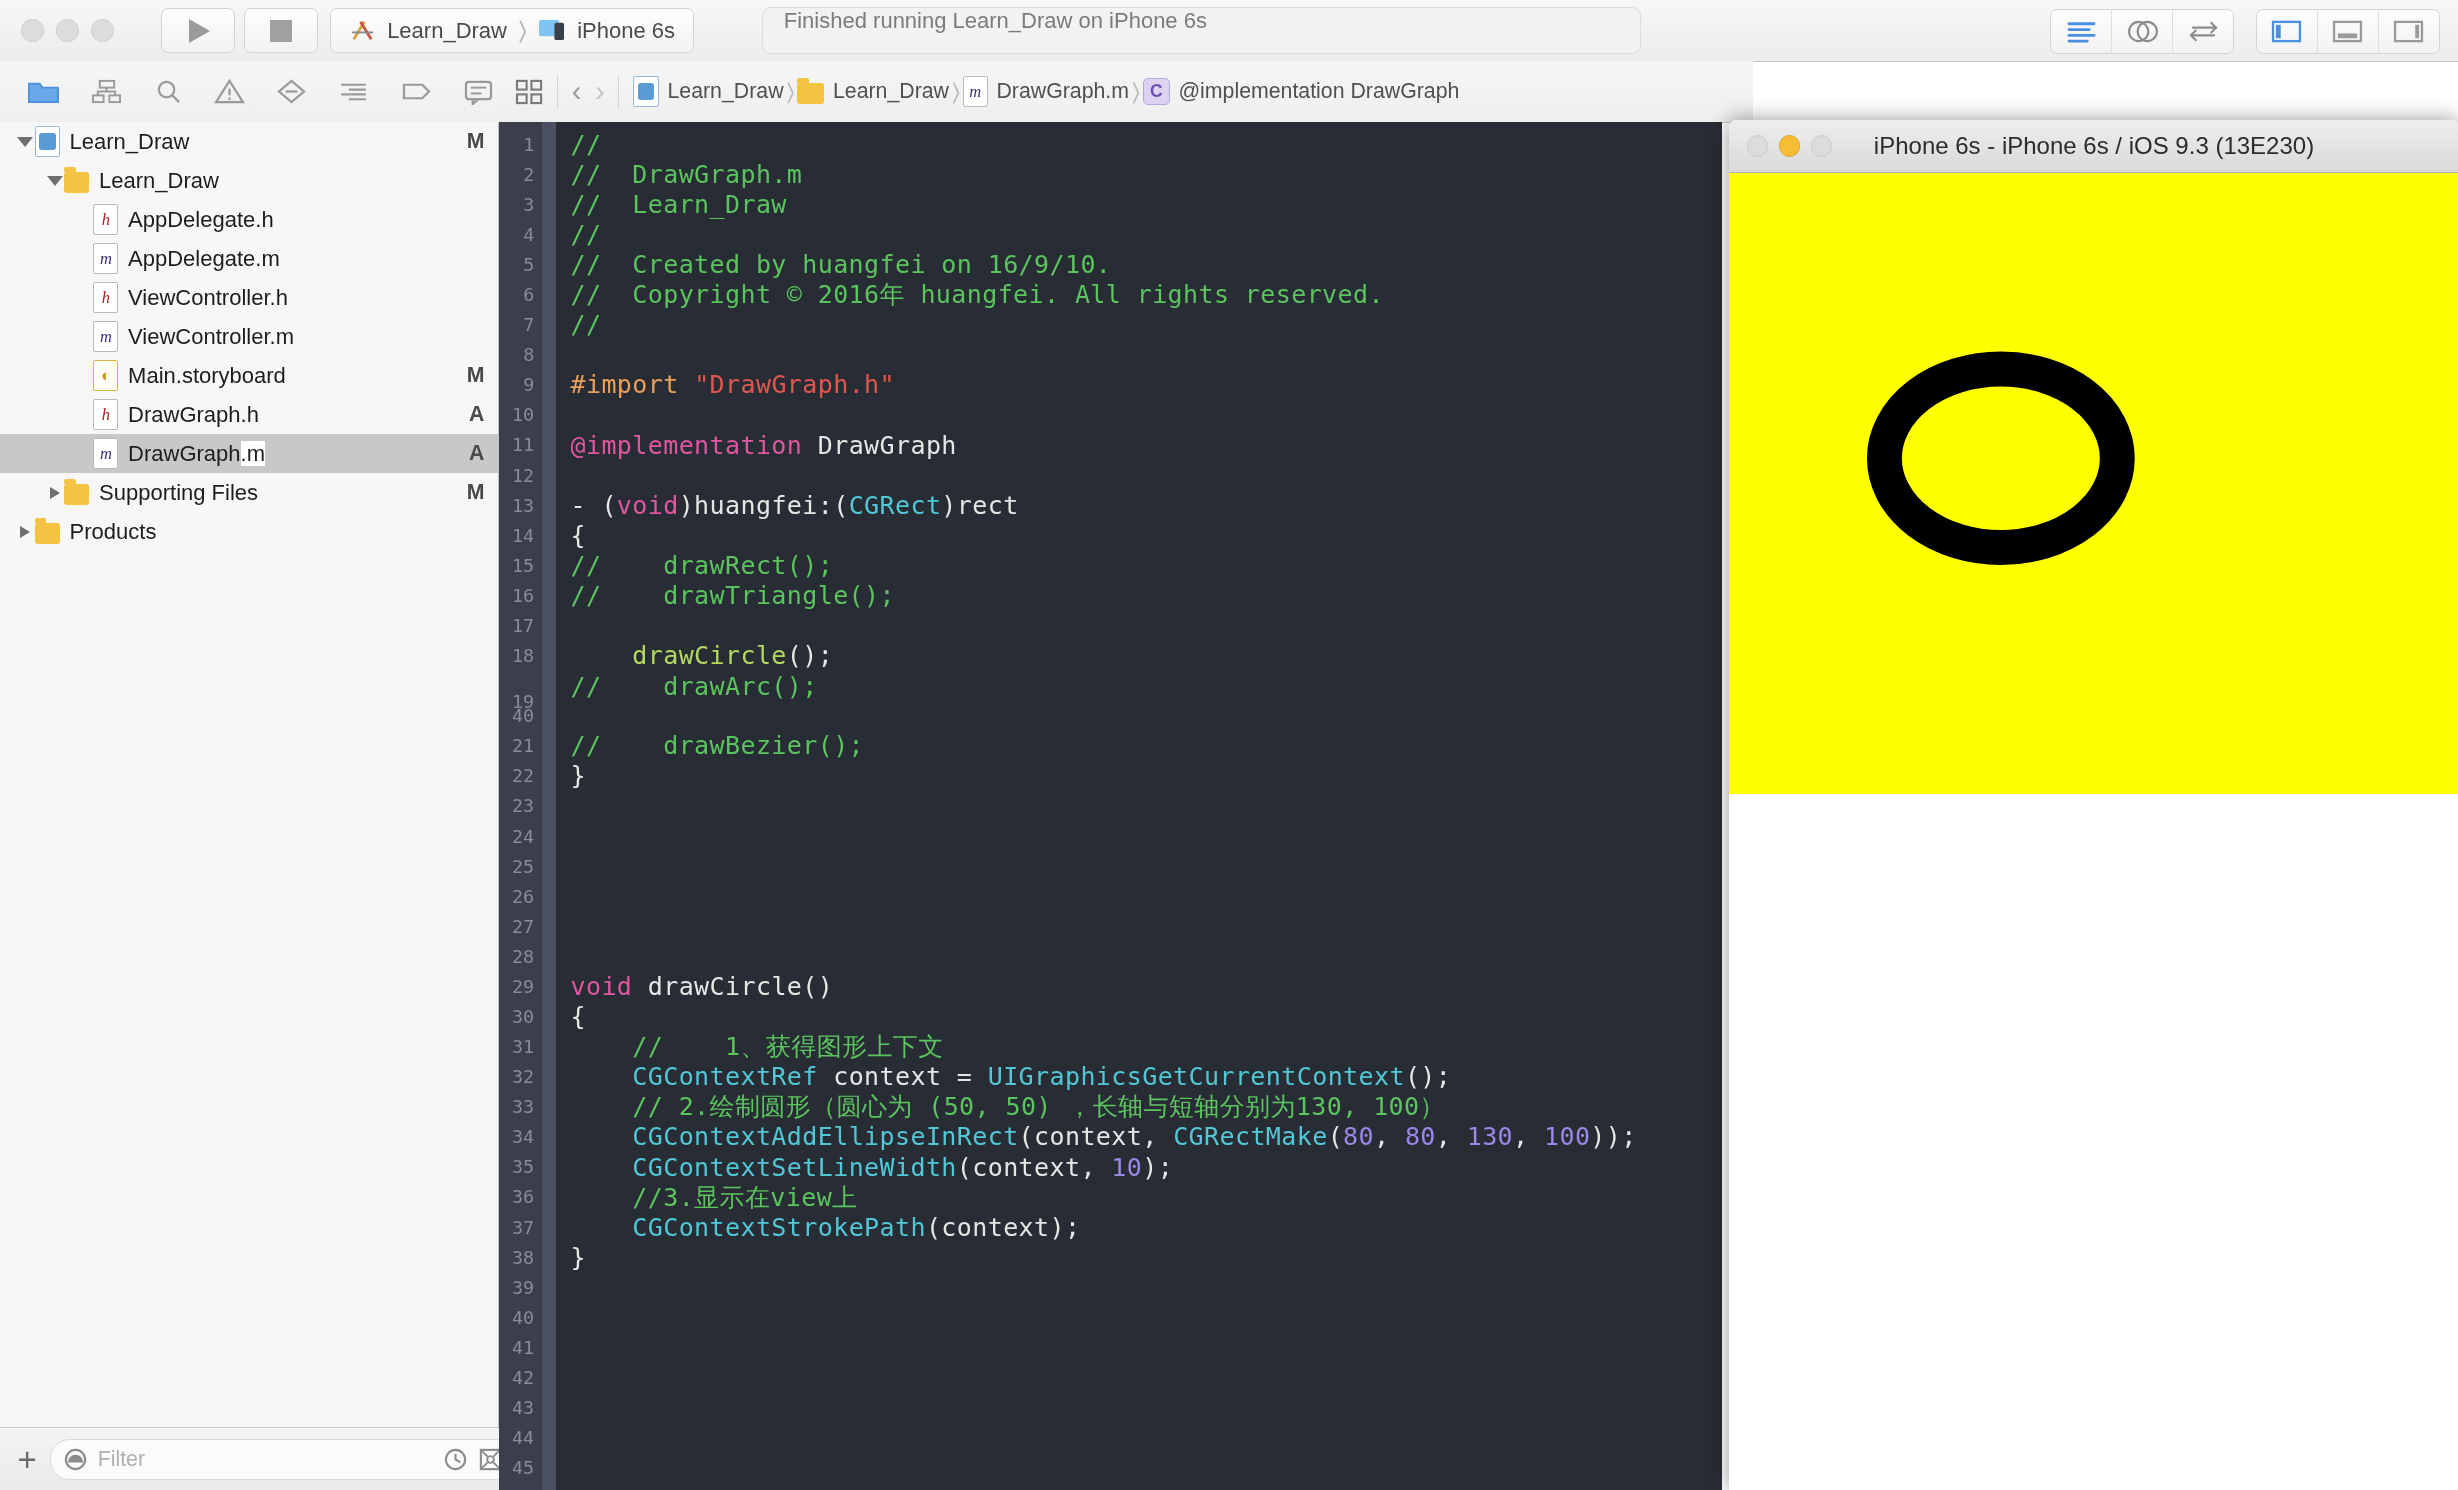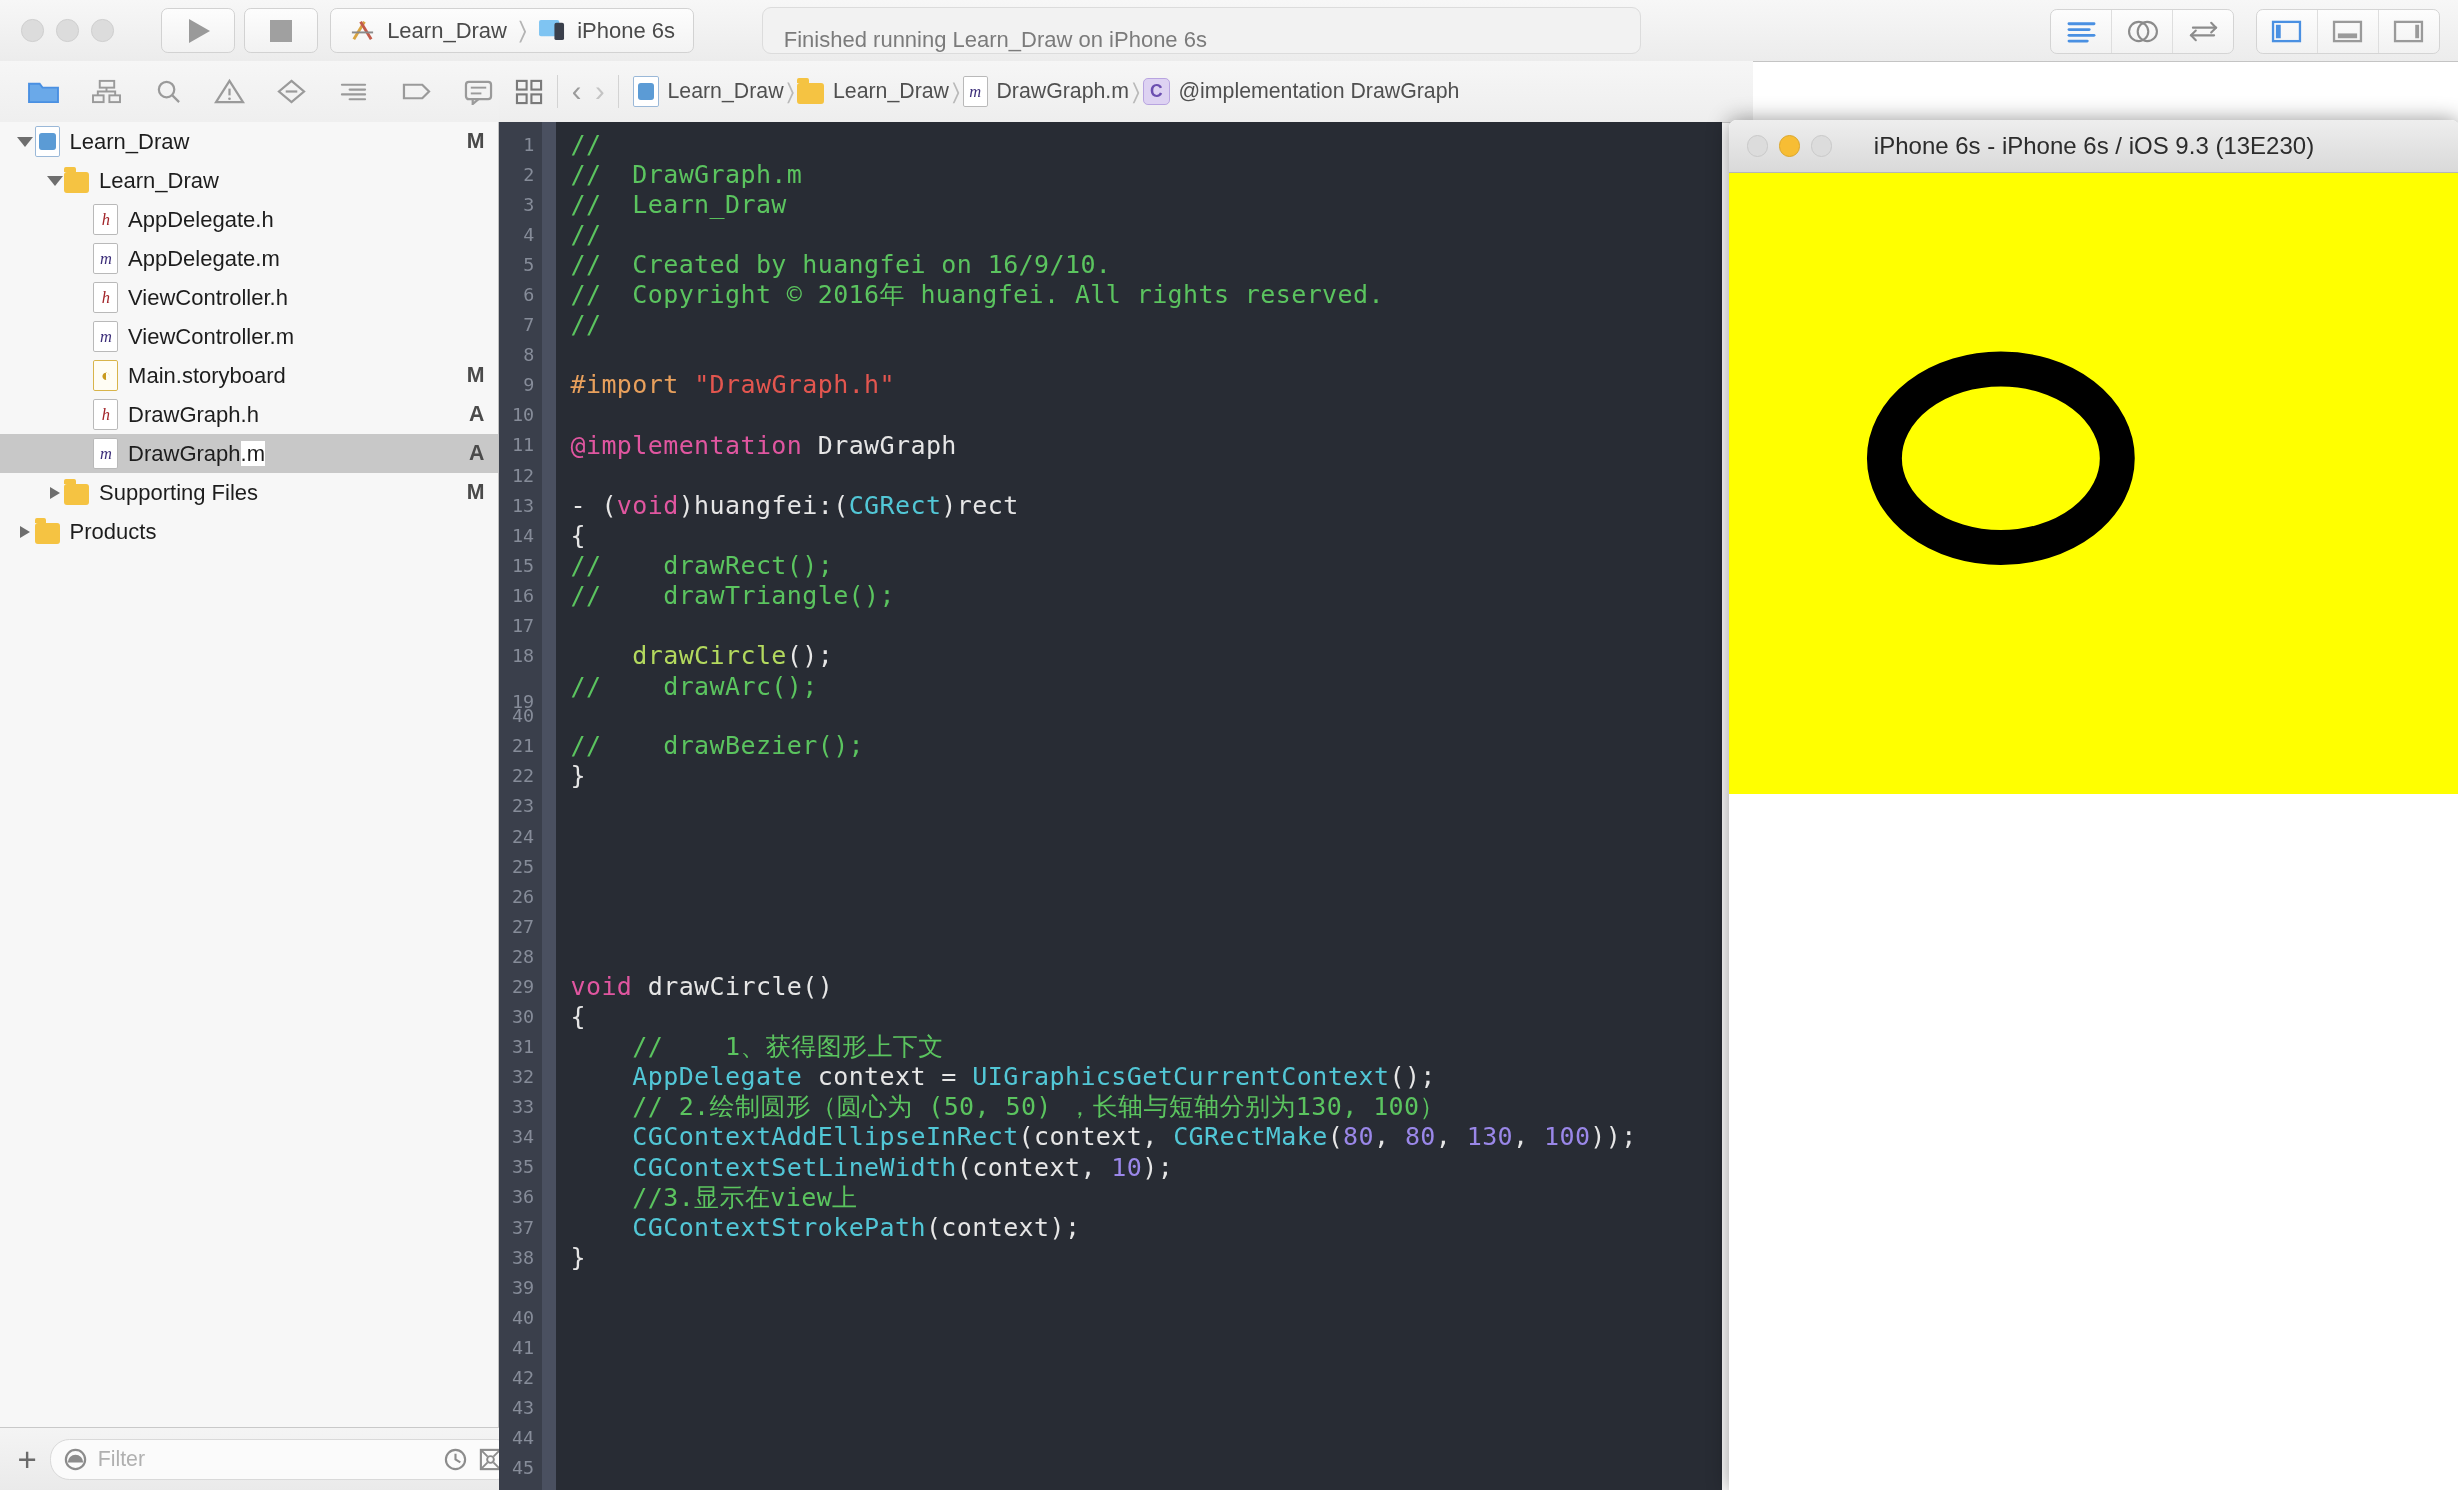--- a/index.html
+++ b/index.html
@@ -40,21 +40,21 @@
     border:1px solid #d2d2d2;border-radius:6.8px;
     background:linear-gradient(#fdfdfd,#f3f3f3);
     display:flex;align-items:center;padding:0 17.5px;gap:9.7px;
     font-size:22px;color:#4a4a4a;
   }
   .sep-chev{color:#b4b4b4;font-size:25px;font-weight:300;margin:0 1.9px;}
 
   .status-field{
     margin-left:68px;width:835px;height:45px;
     border:1px solid #dcdcdc;border-radius:9px;background:#f2f2f2;
-    display:flex;align-items:flex-end;padding:0 21.3px;
+    display:flex;align-items:flex-start;padding:0 21.3px;
     font-size:22px;color:#7b7b7b;
   }
 
   .tb-right{position:absolute;right:19.4px;top:8.7px;display:flex;align-items:center;gap:21.3px;}
   .seg{display:flex;border:1px solid #d4d4d4;border-radius:6.8px;overflow:hidden;
        background:linear-gradient(#fdfdfd,#f2f2f2);}
   .seg > div{width:60px;height:43px;display:flex;align-items:center;justify-content:center;
              border-right:1px solid #dedede;}
   .seg > div:last-child{border-right:none;}
 
@@ -504,21 +504,21 @@
         <div class="cl" style="top: 399px; left: 15.5px;"><span class="pl">{</span></div>
         <div class="cl" style="top: 429px; left: 15.5px;"><span class="cm">//    drawRect();</span></div>
         <div class="cl" style="top: 459px; left: 15.5px;"><span class="cm">//    drawTriangle();</span></div>
         <div class="cl" style="top: 519px; left: 15.5px;"><span class="pl">    </span><span class="fn">drawCircle</span><span class="pl">();</span></div>
         <div class="cl" style="top: 550px; left: 15.5px; text-align: right;"><span class="cm">//    drawArc();</span></div>
         <div class="cl" style="top: 609px; left: 15.5px;"><span class="cm">//    drawBezier();</span></div>
         <div class="cl" style="top: 639px; left: 15.5px;"><span class="pl">}</span></div>
         <div class="cl" style="top: 850px; left: 15.5px;"><span class="kw">void </span><span class="pl">drawCircle</span><span class="pl">()</span></div>
         <div class="cl" style="top: 880px; left: 15.5px;"><span class="pl">{</span></div>
         <div class="cl" style="top: 910px; left: 15.5px;"><span class="cm">    //    1、获得图形上下文</span></div>
-        <div class="cl" style="top: 940px; left: 15.5px;"><span class="pl">    </span><span class="ty">AppDelegate</span><span class="pl"> context = </span><span class="ty">UIGraphicsGetCurrentContext</span><span class="pl">();</span></div>
+        <div class="cl" style="top: 940px; left: 15.5px;"><span class="pl">    </span><span class="ty">CGContextRef</span><span class="pl"> context = </span><span class="ty">UIGraphicsGetCurrentContext</span><span class="pl">();</span></div>
         <div class="cl" style="top: 970px; left: 15.5px;"><span class="cm">    // 2.绘制圆形（圆心为 (50, 50) ，长轴与短轴分别为130, 100）</span></div>
         <div class="cl" style="top: 1000px; left: 15.5px;"><span class="pl">    </span><span class="ty">CGContextAddEllipseInRect</span><span class="pl">(context, </span><span class="ty">CGRectMake</span><span class="pl">(</span><span class="num">80</span><span class="pl">, </span><span class="num">80</span><span class="pl">, </span><span class="num">130</span><span class="pl">, </span><span class="num">100</span><span class="pl">));</span></div>
         <div class="cl" style="top: 1031px; left: 15.5px;"><span class="pl">    </span><span class="ty">CGContextSetLineWidth</span><span class="pl">(context, </span><span class="num">10</span><span class="pl">);</span></div>
         <div class="cl" style="top: 1061px; left: 15.5px;"><span class="cm">    //3.显示在view上</span></div>
         <div class="cl" style="top: 1091px; left: 15.5px;"><span class="pl">    </span><span class="ty">CGContextStrokePath</span><span class="pl">(context);</span></div>
         <div class="cl" style="top: 1121px; left: 15.5px;"><span class="pl">}</span></div>
       </div>
     <div id="lnums">
         <div class="ln" style="top: 11.6px;">1</div>
         <div class="ln" style="top: 42px;">2</div>

